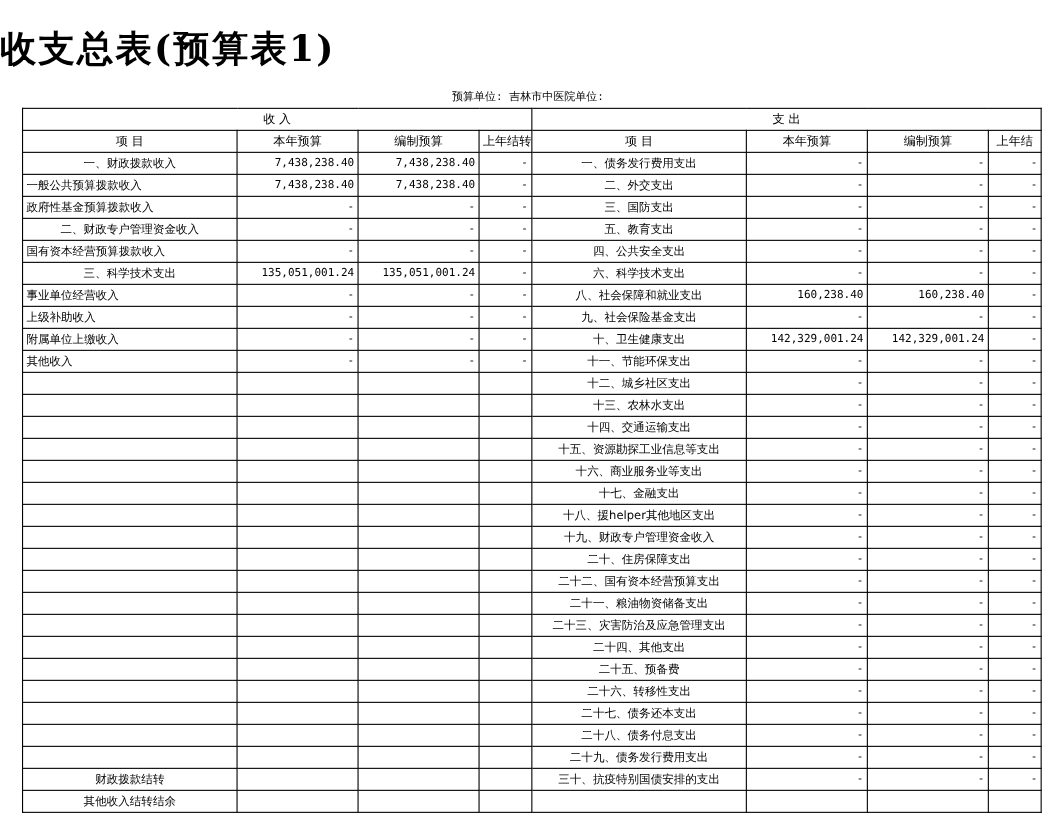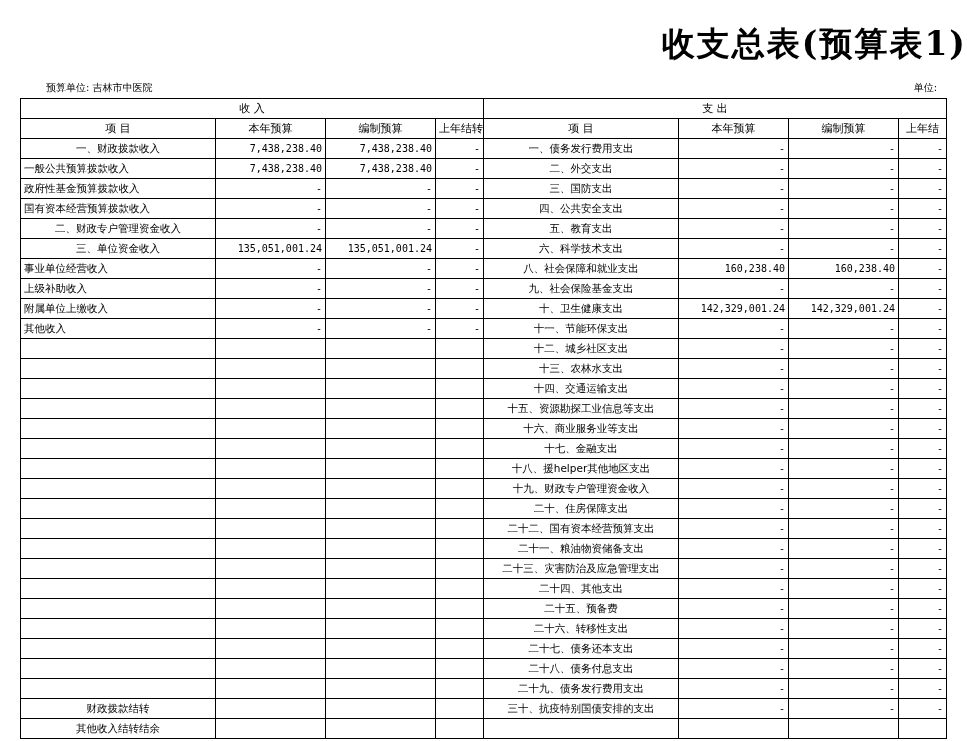--- a/index.html
+++ b/index.html
@@ -15,34 +15,34 @@
     overflow: hidden;
   }
   .page {
     position: relative;
     width: 967px;
     height: 741px;
     box-sizing: border-box;
     padding: 0;
   }
   .title {
-    text-align: right;
+    text-align: left;
     font-size: 33px;
     font-weight: bold;
     letter-spacing: 2px;
     padding-top: 22px;
     padding-bottom: 14px;
     font-family: "DejaVu Serif", "Liberation Serif", serif;
-    padding-left: 40px;
   }
   .meta-row {
     display: flex;
-    justify-content: space-between;
+    justify-content: center;
     font-size: 10px;
-    padding: 0 30px 3px 46px;
+    padding: 0 30px 3px 23px;
+    font-family: Liberation Mono, monospace;
   }
   .meta-left, .meta-right {
     white-space: nowrap;
   }
   table.budget {
     border-collapse: collapse;
     table-layout: fixed;
     margin: 0 auto;
     width: 923px;
     font-size: 10.5px;
@@ -139,41 +139,41 @@
           <td class="item-l1">政府性基金预算拨款收入</td>
           <td class="num">-</td>
           <td class="num">-</td>
           <td class="num">-</td>
           <td class="item-l0 sep">三、国防支出</td>
           <td class="num">-</td>
           <td class="num">-</td>
           <td class="num">-</td>
         </tr>
         <tr>
+          <td class="item-l0">二、财政专户管理资金收入</td>
+          <td class="num">-</td>
+          <td class="num">-</td>
+          <td class="num">-</td>
+          <td class="item-l0 sep">五、教育支出</td>
+          <td class="num">-</td>
+          <td class="num">-</td>
+          <td class="num">-</td>
+        </tr>
+        <tr>
           <td class="item-l1">国有资本经营预算拨款收入</td>
           <td class="num">-</td>
           <td class="num">-</td>
           <td class="num">-</td>
           <td class="item-l0 sep">四、公共安全支出</td>
           <td class="num">-</td>
           <td class="num">-</td>
           <td class="num">-</td>
         </tr>
         <tr>
-          <td class="item-l0">二、财政专户管理资金收入</td>
-          <td class="num">-</td>
-          <td class="num">-</td>
-          <td class="num">-</td>
-          <td class="item-l0 sep">五、教育支出</td>
-          <td class="num">-</td>
-          <td class="num">-</td>
-          <td class="num">-</td>
-        </tr>
-        <tr>
-          <td class="item-l0">三、单位资金收入</td>
+          <td class="item-l0">三、科学技术支出</td>
           <td class="num">135,051,001.24</td>
           <td class="num">135,051,001.24</td>
           <td class="num">-</td>
           <td class="item-l0 sep">六、科学技术支出</td>
           <td class="num">-</td>
           <td class="num">-</td>
           <td class="num">-</td>
         </tr>
         <tr>
           <td class="item-l1">事业单位经营收入</td>

